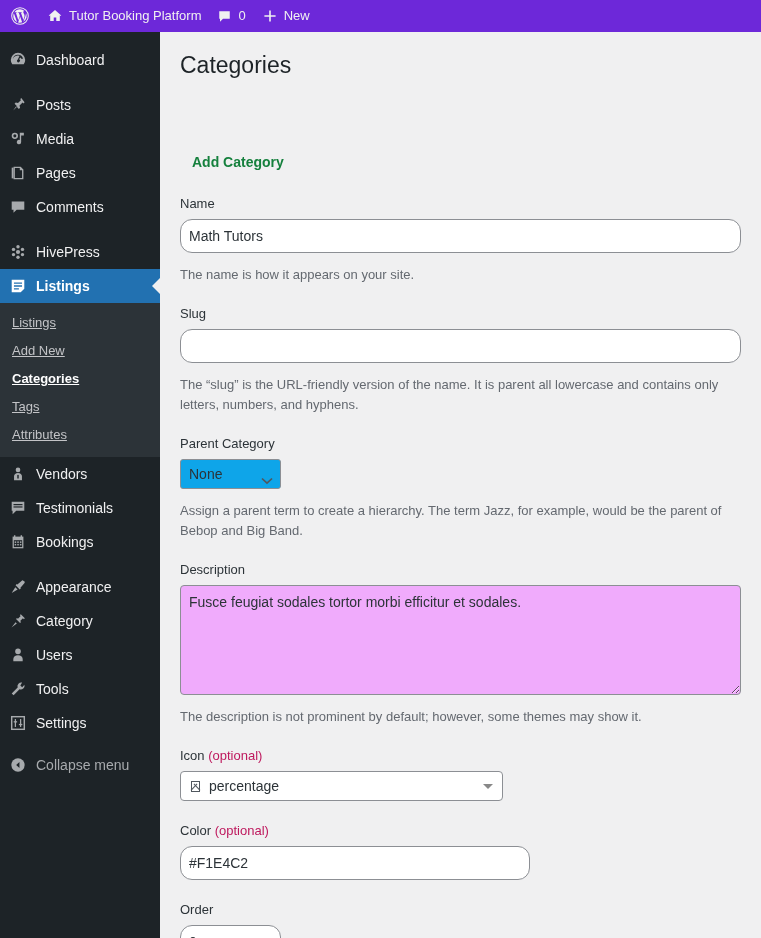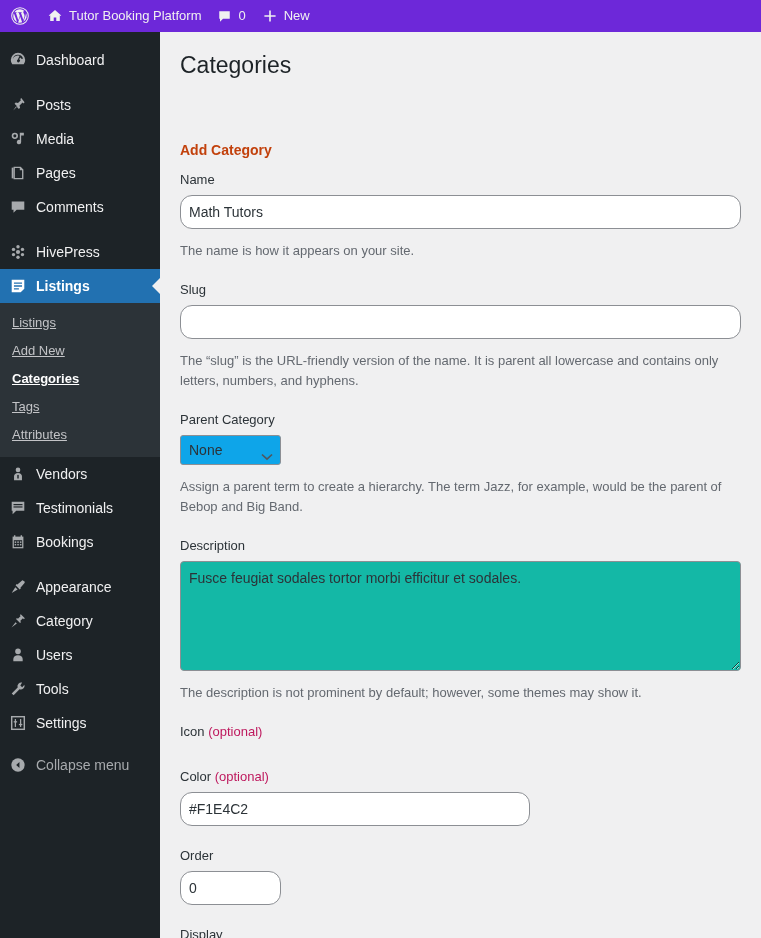--- a/index.html
+++ b/index.html
@@ -98,22 +98,22 @@
     font-weight: 400;
     color: #1d2327;
     margin: 0;
     padding: 9px 0 4px 0;
     line-height: 1.3;
   }
 
   h2.form-title {
     font-size: 14px;
     font-weight: 600;
-    color: #c2410c;
-    margin: 0;
+    color: #15803d;
+    margin: 12px;
     padding: 0;
   }
   .form-wrap { padding-top: 57px; }
 
   .form-field { margin: 0 0 8px 0; padding-top: 14px; }
   .form-field label.fl {
     display: block;
     font-size: 13px;
     color: #2c3338;
     padding: 0 0 6px 0;
@@ -135,21 +135,21 @@
     line-height: 28px;
     box-shadow: 0 0 0 transparent;
   }
 
   textarea.txtarea {
     display: block;
     width: 561px;
     height: 110px;
     border: 1px solid #8c8f94;
     border-radius: 4px;
-    background: #14b8a6;
+    background: #f0abfc;
     padding: 6px 8px;
     font-size: 14px;
     color: #2c3338;
     font-family: "Liberation Sans", sans-serif;
     line-height: 1.5;
     resize: vertical;
   }
 
   p.desc {
     font-size: 13px;
@@ -497,20 +497,25 @@
       </div>
 
       <div class="form-field">
         <label class="fl">Description</label>
         <textarea class="txtarea" style="">Fusce feugiat sodales tortor morbi efficitur et sodales.</textarea>
         <p class="desc">The description is not prominent by default; however, some themes may show it.</p>
       </div>
 
       <div class="form-field">
         <label class="fl"><span>Icon</span> <span class="optional">(optional)</span></label>
+        <div class="s2">
+          <span class="tofu"></span>
+          <span>percentage</span>
+          <span class="s2-arrow"></span>
+        </div>
       </div>
 
       <div class="form-field">
         <label class="fl"><span>Color</span> <span class="optional">(optional)</span></label>
         <input class="txt txt-color" type="text" value="#F1E4C2" style="">
       </div>
 
       <div class="form-field">
         <label class="fl">Order</label>
         <input class="txt txt-order" type="text" value="0" style="">

